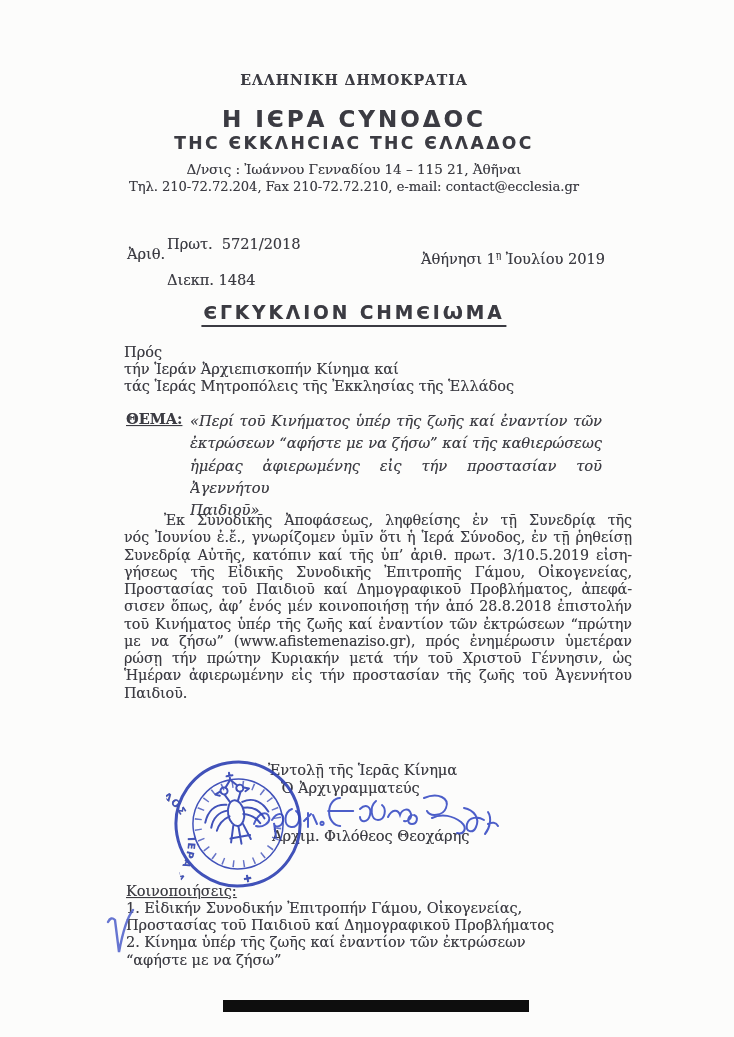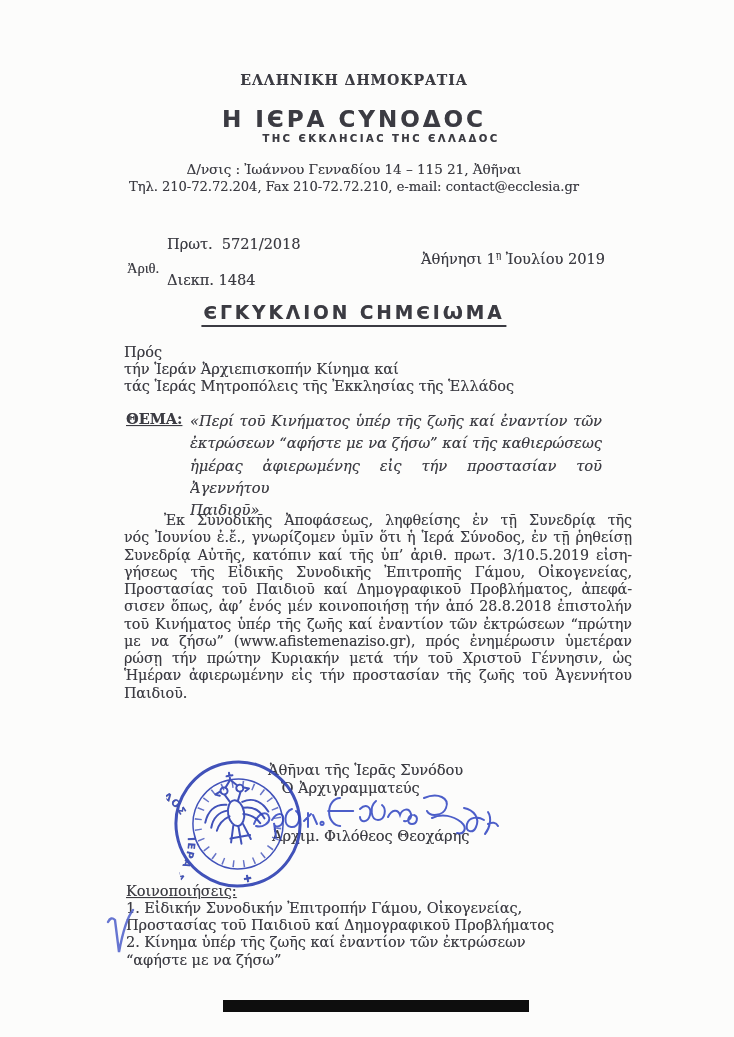--- a/index.html
+++ b/index.html
@@ -9,26 +9,26 @@
     font-family:"DejaVu Serif","Liberation Serif",serif;
     color:#3b3b42;
     text-shadow:0.2px 0.2px 0.35px rgba(59,59,66,0.5);
   }
   .abs { position:absolute; }
   .ctr { left:354px; transform:translateX(-50%); white-space:nowrap; }
   .uncial { font-family:"DejaVu Sans","Liberation Sans",sans-serif; font-weight:bold; }
 
   .republic { top:72px; font-size:14px; font-weight:bold; letter-spacing:1px; }
   .org-title { top:106px; font-size:23px; letter-spacing:3px; }
-  .org-sub   { top:133px; font-size:10px; letter-spacing:2.5px;margin-left:27px; }
+  .org-sub   { top:133px; font-size:17px; letter-spacing:2.5px; }
   .addr      { top:161px; font-size:13.5px; }
   .contact   { top:179px; font-size:13px; }
 
   .prot-line { left:167px; top:236px; font-size:14.5px; white-space:pre; }
-  .arith     { left:127px; top:260px; font-size:14.5px;font-family:Liberation Serif, serif; }
+  .arith     { left:127px; top:246px; font-size:14.5px; }
   .diekp     { left:167px; top:272px; font-size:14.5px; }
   .dateline  { left:421px; top:250px; font-size:14.5px; white-space:nowrap; }
   .dateline sup { font-size:9px; }
 
   .doc-title { top:302px; font-size:18.5px; letter-spacing:3px;
                border-bottom:2px solid #3b3b42; padding:0 2px 2px 2px; }
 
   .recipients { left:124px; top:344px; font-size:14.5px; line-height:17.2px; white-space:nowrap; }
 
   .subject-label { left:126px; top:410px; font-size:14.5px; font-weight:bold;
@@ -99,21 +99,21 @@
       <div class="jline">γήσεως τῆς Εἰδικῆς Συνοδικῆς Ἐπιτροπῆς Γάμου, Οἰκογενείας,</div>
       <div class="jline">Προστασίας τοῦ Παιδιοῦ καί Δημογραφικοῦ Προβλήματος, ἀπεφά-</div>
       <div class="jline">σισεν ὅπως, ἀφ’ ἑνός μέν κοινοποιήσῃ τήν ἀπό 28.8.2018 ἐπιστολήν</div>
       <div class="jline">τοῦ Κινήματος ὑπέρ τῆς ζωῆς καί ἐναντίον τῶν ἐκτρώσεων “πρώτην</div>
       <div class="jline">με να ζήσω” (www.afistemenaziso.gr), πρός ἐνημέρωσιν ὑμετέραν</div>
       <div class="jline">ρώσῃ τήν πρώτην Κυριακήν μετά τήν τοῦ Χριστοῦ Γέννησιν, ὡς</div>
       <div class="jline">Ἡμέραν ἀφιερωμένην εἰς τήν προστασίαν τῆς ζωῆς τοῦ Ἀγεννήτου</div>
       <div class="jline last">Παιδιοῦ.</div>
     </div>
 
-  <div class="abs by-order">Ἀθῆναι τῆς Ἱερᾶς Συνόδου</div>
+  <div class="abs by-order">Ἐντολῇ τῆς Ἱερᾶς Κίνημα</div>
   <div class="abs role">Ὁ Ἀρχιγραμματεύς</div>
   <div class="abs signer">Ἀρχιμ. Φιλόθεος Θεοχάρης</div>
 
   <svg class="abs sig-svg" viewBox="0 0 250 52" fill="none">
     <g stroke="#3a4ec4" stroke-width="2" stroke-linecap="round" opacity="0.9">
       <path d="M4,34 c4,-11 13,-14 15,-7 c2,6 -7,11 -13,9"></path>
       <path d="M22,30 c6,-9 13,-7 11,1 c-2,7 -9,7 -9,2 l2,14"></path>
       <path d="M42,19 c-8,3 -9,17 -1,18 c8,1 11,-11 5,-16"></path>
       <path d="M54,31 l7,-7 m-3,-1 l0,14 m5,-12 l4,9"></path>
       <path d="M72,35 a1.6,1.6 0 1 1 0.1,0"></path>

